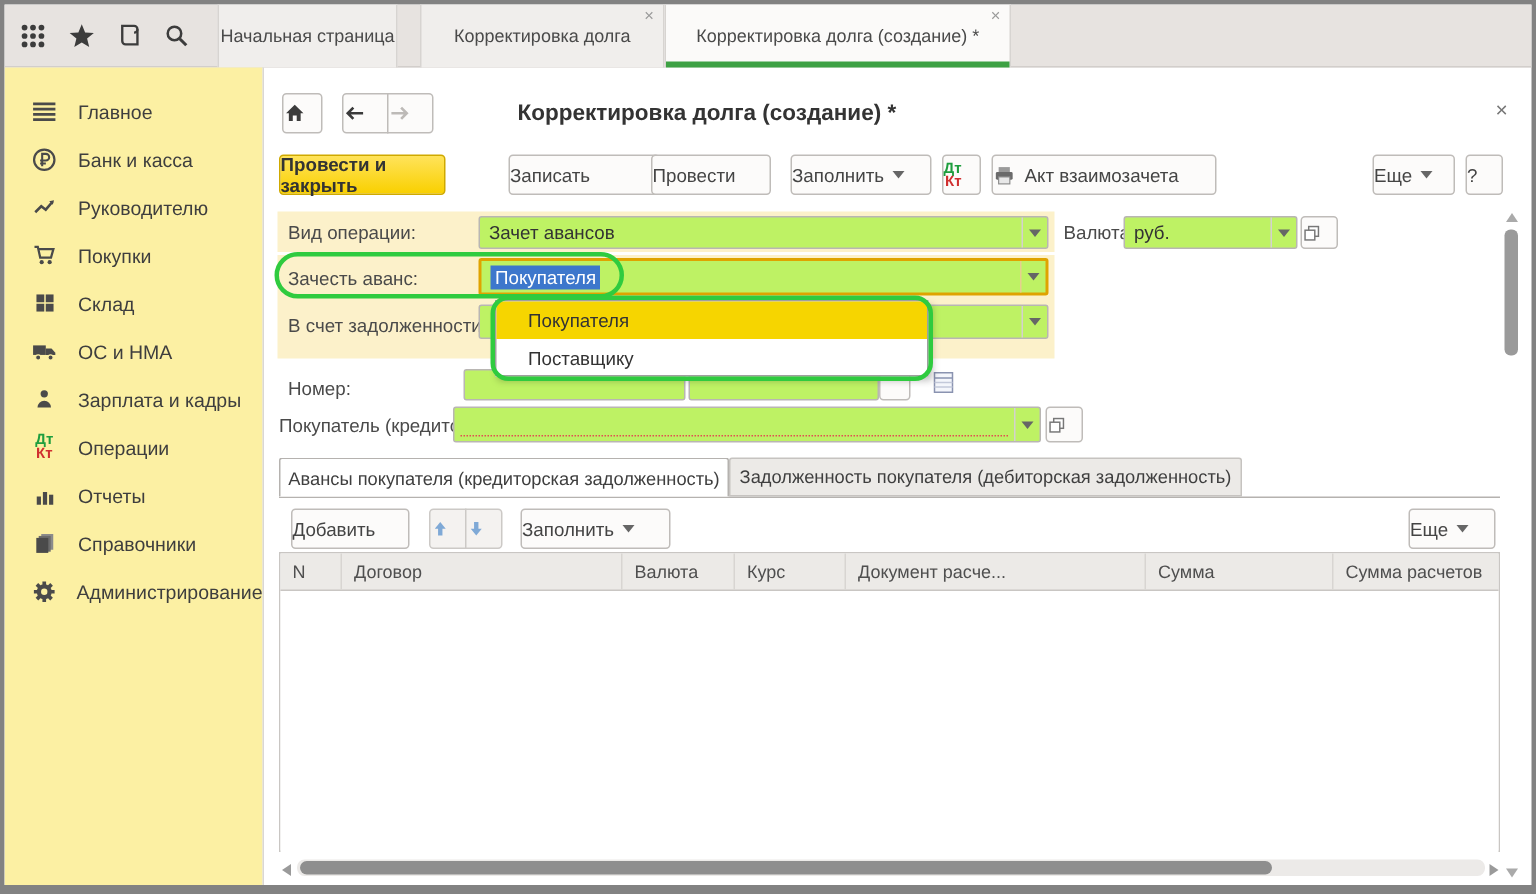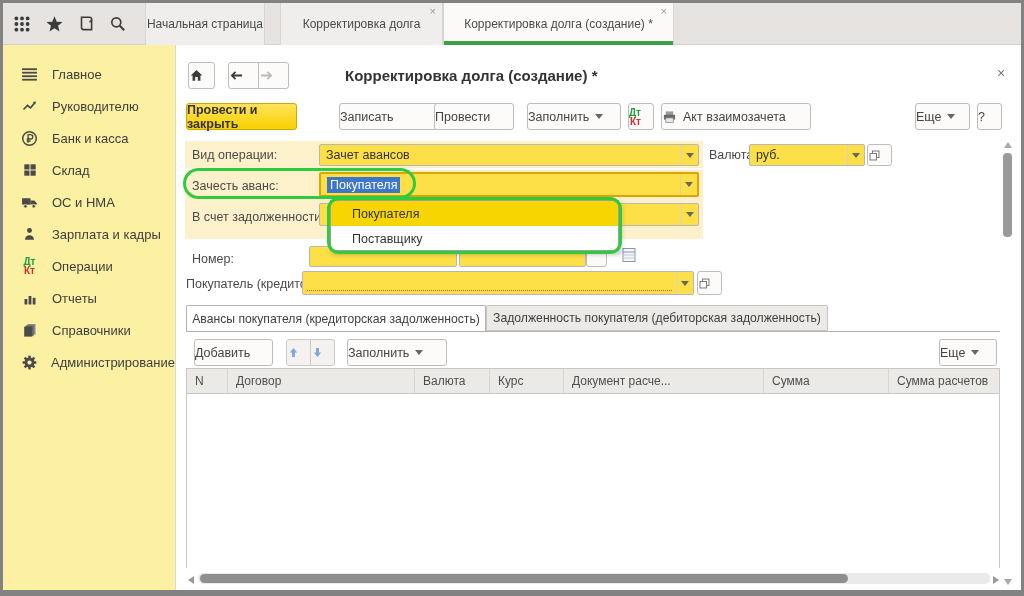--- a/index.html
+++ b/index.html
@@ -20,21 +20,21 @@
   .sidebar { position:absolute; left:0; top:42px; bottom:0; width:172px; background:#fcf0a3; padding-top:13px; }
   .side-item { display:flex; align-items:center; height:32px; padding-left:17px; cursor:pointer; color:#3e3e3e; font-size:13px; }
   .side-item .ic { width:19px; height:17px; margin-right:13px; display:flex; align-items:center; justify-content:center; }
   .divider-v { position:absolute; left:172px; top:42px; bottom:0; width:1px; background:#dad7d4; }
 
   
   .btn { position:absolute; height:27px; background:#fcfbfa; border:1px solid #bfbcb9; border-radius:3px; display:flex; align-items:center; justify-content:flex-start; font-size:12.5px; color:#444; cursor:pointer; gap:6px; }
   .btn-yellow { background:linear-gradient(#ffe35a,#f9d000); border:1px solid #cfa900; font-weight:bold; color:#333; }
   .caret { width:0; height:0; border-left:4px solid transparent; border-right:4px solid transparent; border-top:5px solid #666; }
   .lbl { position:absolute; font-size:12.5px; color:#4a4a4a; white-space:nowrap; }
-  .field { position:absolute; background:#fde047; border:1px solid #b9b6b3; border-radius:2px; display:flex; align-items:stretch; }
+  .field { position:absolute; background:#bef264; border:1px solid #b9b6b3; border-radius:2px; display:flex; align-items:stretch; }
   .field .val { flex:1; display:flex; align-items:center; padding:0 6px; font-size:12.5px; color:#333; overflow:hidden; white-space:nowrap; }
   .field .cbtn { width:17px; border-left:1px solid #d4d1ce; display:flex; align-items:center; justify-content:center; cursor:pointer; }
   .band { position:absolute; background:#fcf1ca; }
   .green-annot { position:absolute; border:3px solid #2fcb3f; pointer-events:none; z-index:9; }
   .sel-text { background:#3d77cc; color:#fff; padding:1px 3px; font-size:12.5px; }
 
   
   .popup { position:absolute; background:#fff; border:1px solid #9f9f9f; box-shadow:2px 3px 5px rgba(0,0,0,0.28); z-index:8; }
   .popup .opt { height:25px; display:flex; align-items:center; padding-left:21px; font-size:12.5px; color:#333; cursor:pointer; }
   .popup .opt.selected { background:#f6d500; }
@@ -125,35 +125,45 @@
                 <line x1="1" y1="5.3" x2="15" y2="5.3"></line>
                 <line x1="1" y1="8.6" x2="15" y2="8.6"></line>
                 <line x1="1" y1="11.9" x2="15" y2="11.9"></line>
               </g>
             </svg>
           </span>
       <span>Главное</span>
     </div>
     <div class="side-item">
       <span class="ic">
+            <svg width="17" height="17" viewBox="0 0 16 16">
+              <circle cx="8" cy="8" r="6.4" fill="none" stroke="#4a4a4a" stroke-width="1.4"></circle>
+              <path d="M6.7 12 V4.3 H9 a2.1 2.1 0 0 1 0 4.2 H5.4 M5.4 10.3 H9" fill="none" stroke="#4a4a4a" stroke-width="1.3"></path>
+            </svg>
+          </span>
+      <span>Банк и касса</span>
+    </div>
+    <div class="side-item">
+      <span class="ic">
             <svg width="17" height="16" viewBox="0 0 16 16">
               <path d="M2 11.5 L6 7.5 L9 9.8 L13.5 4.5" fill="none" stroke="#4a4a4a" stroke-width="1.7"></path>
               <path d="M14.5 3.5 l-3.2 0.6 2.4 2.4 Z" fill="#4a4a4a"></path>
             </svg>
           </span>
       <span>Руководителю</span>
     </div>
     <div class="side-item">
       <span class="ic">
-            <svg width="17" height="17" viewBox="0 0 16 16">
-              <circle cx="8" cy="8" r="6.4" fill="none" stroke="#4a4a4a" stroke-width="1.4"></circle>
-              <path d="M6.7 12 V4.3 H9 a2.1 2.1 0 0 1 0 4.2 H5.4 M5.4 10.3 H9" fill="none" stroke="#4a4a4a" stroke-width="1.3"></path>
-            </svg>
-          </span>
-      <span>Банк и касса</span>
+            <svg width="17" height="16" viewBox="0 0 16 16">
+              <path d="M1.5 2.5 h2.2 l1.6 7.2 h7.2 l1.6-5.7 H4.6" fill="none" stroke="#4a4a4a" stroke-width="1.5"></path>
+              <circle cx="6.3" cy="12.8" r="1.4" fill="#4a4a4a"></circle>
+              <circle cx="11.6" cy="12.8" r="1.4" fill="#4a4a4a"></circle>
+            </svg>
+          </span>
+      <span>Покупки</span>
     </div>
     <div class="side-item">
       <span class="ic">
             <svg width="16" height="16" viewBox="0 0 16 16">
               <g fill="#4a4a4a">
                 <rect x="2.3" y="2.3" width="5.2" height="5.2"></rect>
                 <rect x="8.5" y="2.3" width="5.2" height="5.2"></rect>
                 <rect x="2.3" y="8.5" width="5.2" height="5.2"></rect>
                 <rect x="8.5" y="8.5" width="5.2" height="5.2"></rect>
               </g>

